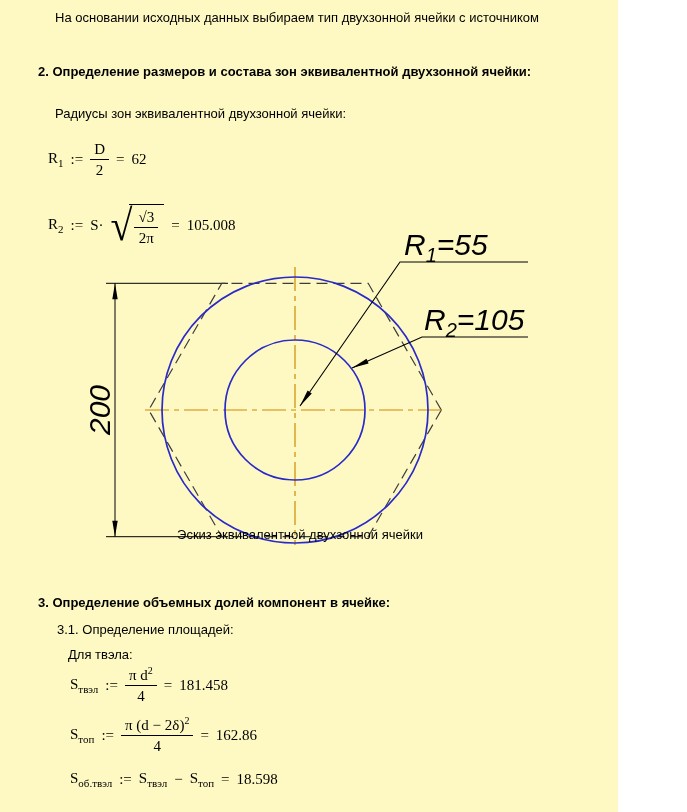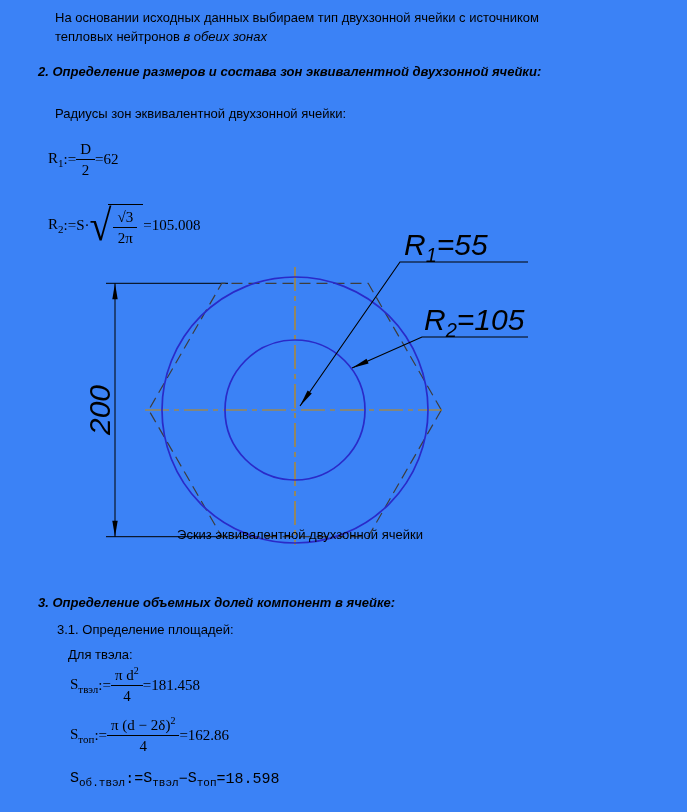--- a/index.html
+++ b/index.html
@@ -1,27 +1,27 @@
 <!DOCTYPE html>
 <html><head>
 <meta charset="utf-8">
 <style>
   * { margin:0; padding:0; box-sizing:border-box; }
   html,body { background:#ffffff; }
   body { font-family:"Liberation Sans", sans-serif; color:#000; }
-  .page { position:relative; width:687px; height:812px; background:#3b82f6; overflow:hidden; }
+  .page { position:relative; width:618px; height:812px; background:#fef9c3; overflow:hidden; }
   .abs { position:absolute; }
   .text { font-size:13px; line-height:19px; }
-  .bold { font-weight:700;font-style:italic; }
+  .bold { font-weight:700; }
   .italic { font-style:italic; }
 
   
   .formula {
     position:absolute;
-    display:flex; align-items:center; 
+    display:flex; align-items:center; gap:7px;
     font-family:"Liberation Serif", serif;
     font-size:15px; white-space:nowrap;
   }
   .formula sub { font-size:11px; line-height:1; }
   .formula sup { font-size:10px; line-height:1; }
   .frac { display:inline-flex; flex-direction:column; align-items:center; line-height:1.2; }
   .frac .num { border-bottom:1px solid #000; padding:0 4px 1px 4px; }
   .frac .den { padding-top:1px; }
   .sqrt { display:inline-flex; align-items:center; }
   .sqrt-sign { font-size:40px; line-height:0.8; font-weight:400; margin-right:-3px; transform:scaleY(1.1); }
@@ -31,21 +31,20 @@
   svg text.dlabel { font-family:"Liberation Sans", sans-serif; font-style:italic; fill:#000; }
   .caption { font-size:13px; }
 </style>
 </head>
 <body>
 
 <div class="page">
 
   <div class="abs text" style="left:55px; top:8px; width:540px;">
     <div>На основании исходных данных выбираем тип двухзонной ячейки с источником</div>
-    <div><span>тепловых нейтронов </span><span class="italic">в обеих зонах</span></div>
   </div>
 
   <div class="abs text bold" style="left:38px; top:62px;">2. Определение размеров и состава зон эквивалентной двухзонной ячейки:</div>
 
   <div class="abs text" style="left:55px; top:104px;">Радиусы зон эквивалентной двухзонной ячейки:</div>
 
   <div class="formula" style="left:48px; top:140px;">
     <span><span>R</span><sub>1</sub></span>
     <span>:=</span>
     <span class="frac">
@@ -121,21 +120,21 @@
     <span><span>S</span><sub>топ</sub></span>
     <span>:=</span>
     <span class="frac">
       <span class="num"><span>π (d − 2δ)</span><sup>2</sup></span>
       <span class="den">4</span>
     </span>
     <span>=</span>
     <span>162.86</span>
   </div>
 
-  <div class="formula" style="left:70px; top:770px;font-family:Liberation Mono, monospace;">
+  <div class="formula" style="left:70px; top:770px;">
     <span><span>S</span><sub>об.твэл</sub></span>
     <span>:=</span>
     <span><span>S</span><sub>твэл</sub></span>
     <span>−</span>
     <span><span>S</span><sub>топ</sub></span>
     <span>=</span>
     <span>18.598</span>
   </div>
 
 </div>

